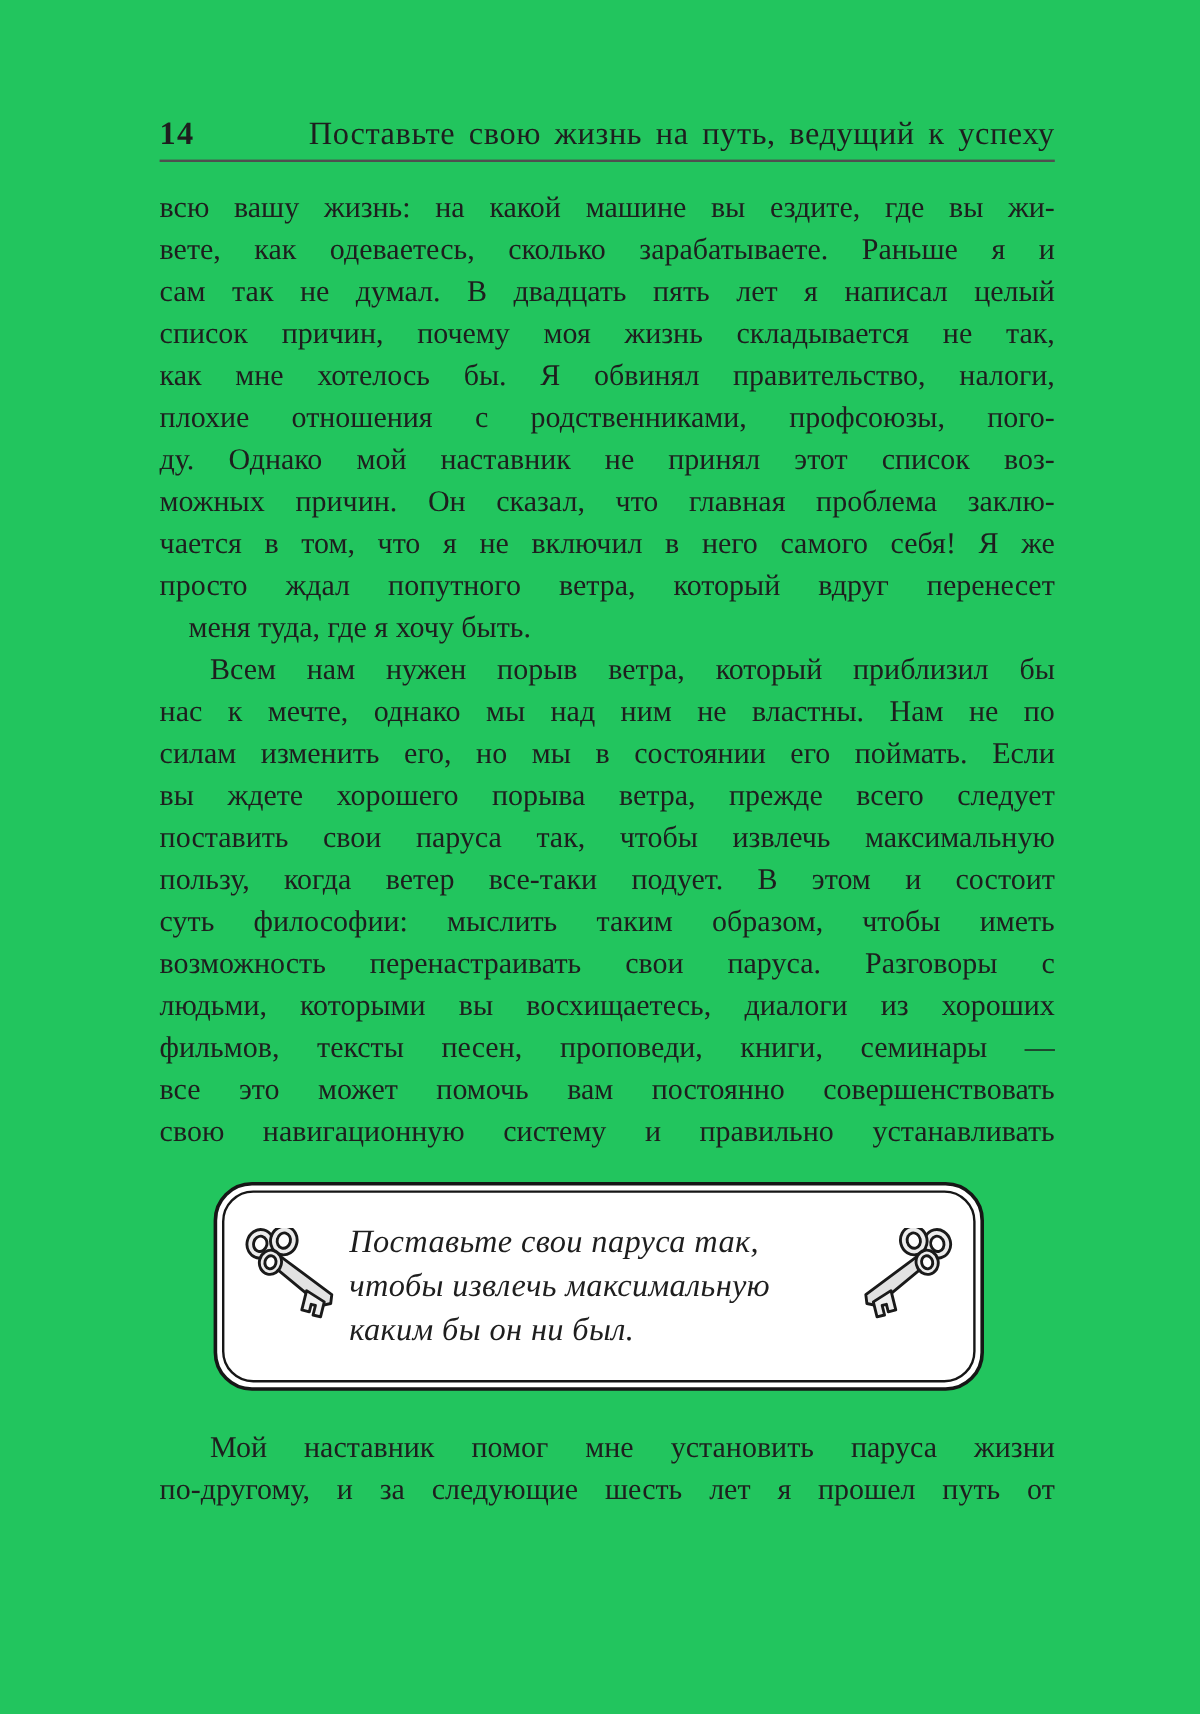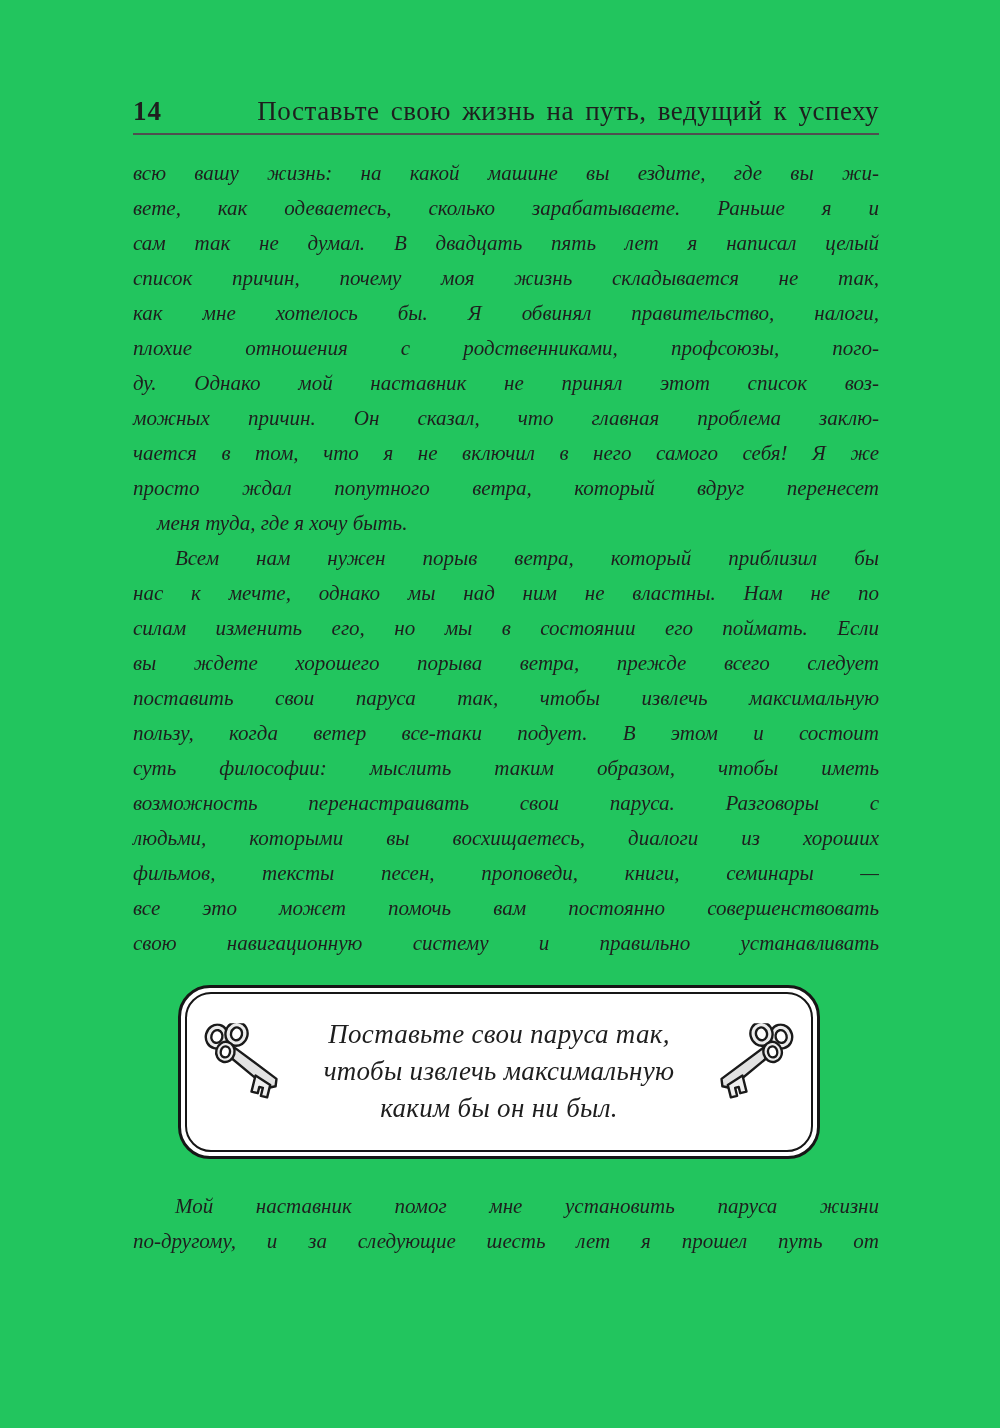--- a/index.html
+++ b/index.html
@@ -36,26 +36,25 @@
   .head-rule {
     margin-top: 7px;
     border: 0;
     border-bottom: 2px solid #4f4f4f;
   }
   
   .body-block { margin-top: 21px; }
   .para { margin: 0; }
   .para.indent .line:first-child { text-indent: 42px; }
   .line {
-    font-size: 21px;
+    font-size: 25px;
     line-height: 35px;
     text-align: justify;
     text-align-last: justify;
     white-space: normal;
-    font-style: italic;
   }
   .line.no-stretch { text-align-last: left; margin-left: 24px; }
   
   .quote-box {
     margin: 24px 0 0 45px;
     width: 628px;
     border: 3px solid #161616;
     border-radius: 32px;
     padding: 4px;
     background: #ffffff;
@@ -65,21 +64,20 @@
     border: 2px solid #161616;
     border-radius: 26px;
     padding: 12px 104px 14px 104px;
     min-height: 130px;
     display: flex;
     align-items: center;
     justify-content: center;
   }
   .quote-text {
     width: 100%;
-    text-align: center;
     font-style: italic;
     font-size: 27px;
     line-height: 37px;
     letter-spacing: 0.3px;
   }
   .key {
     position: absolute;
     top: 50%;
     width: 92px;
     height: 84px;

